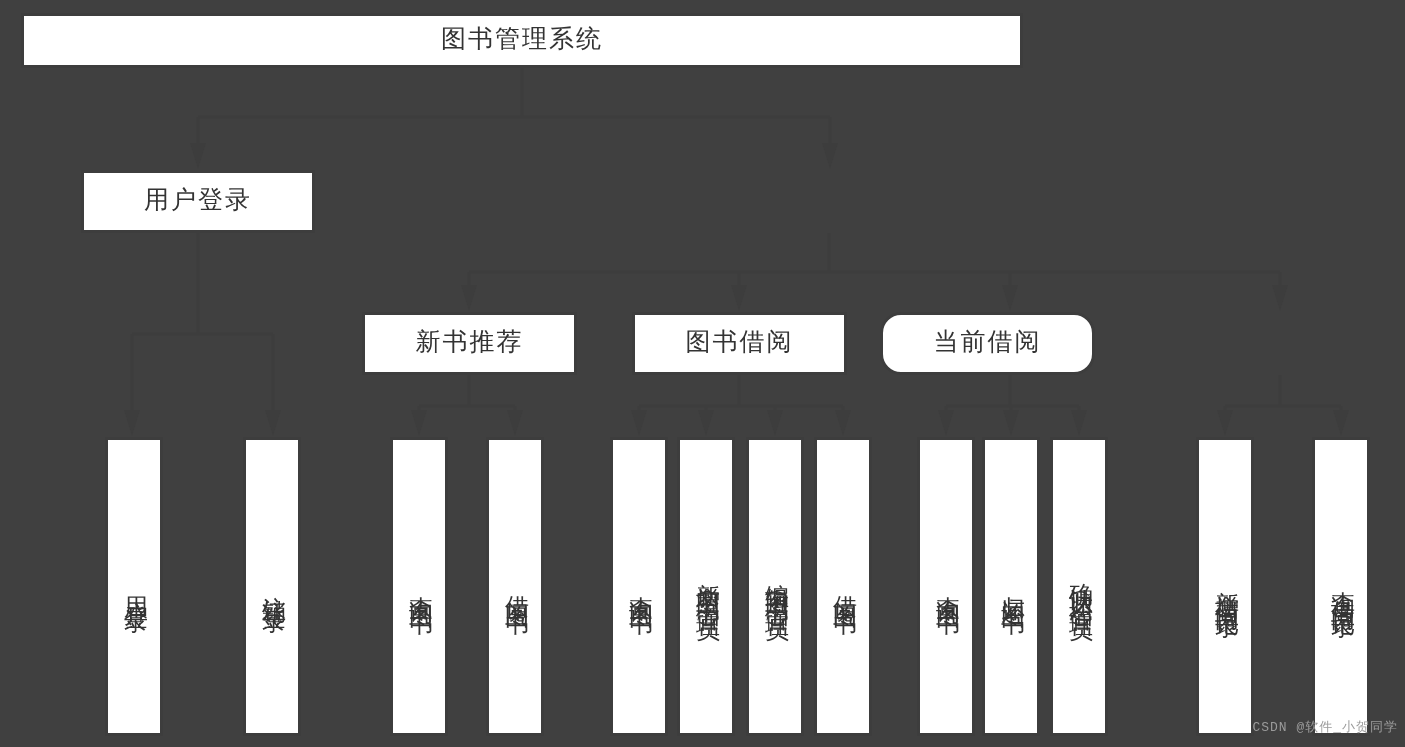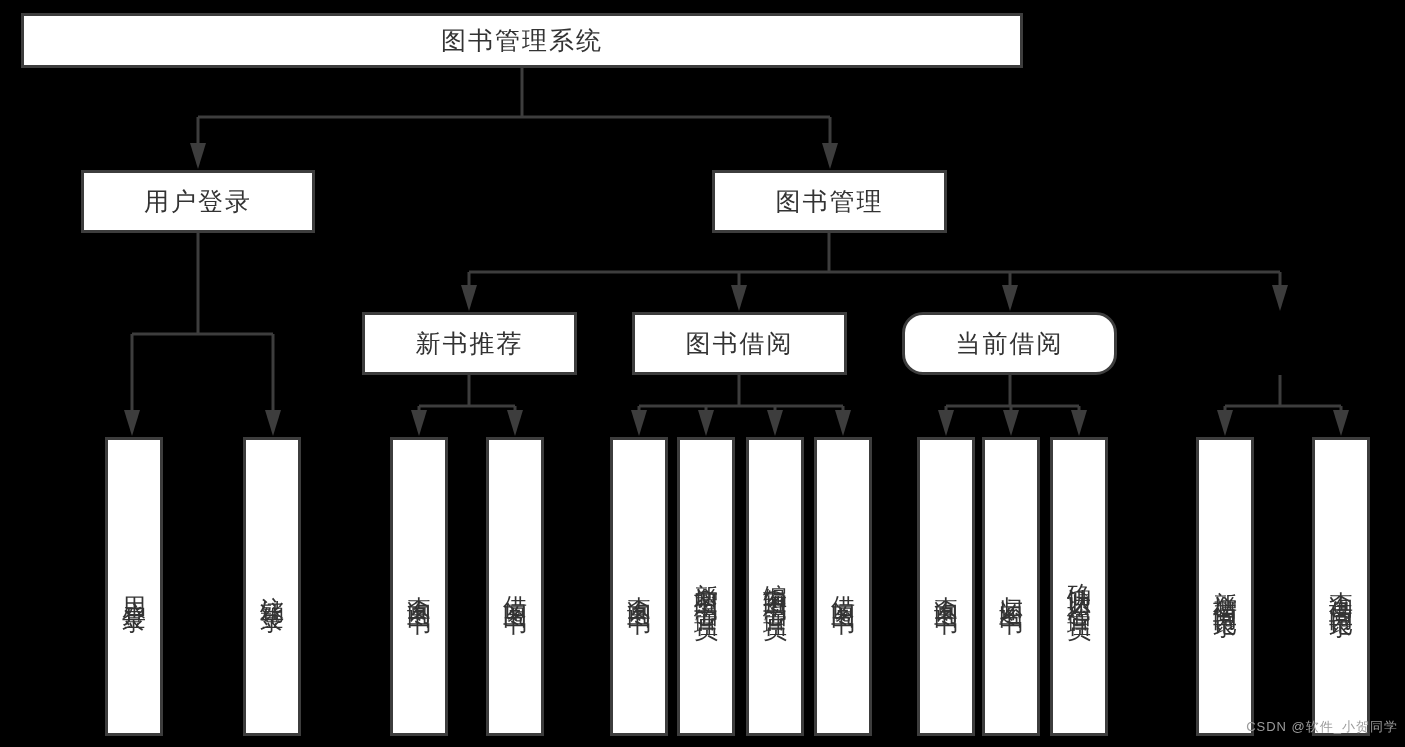--- a/index.html
+++ b/index.html
@@ -1,20 +1,20 @@
 <!DOCTYPE html>
 <html><head>
 <meta charset="utf-8">
 <style>
   html,body{margin:0;padding:0;background:#ffffff;}
   #canvas{
     position:relative;
     width:1405px;height:747px;
-    background:#000000;
-    font-family:Liberation Sans, sans-serif;
+    background:#404040;
+    font-family:Liberation Mono, monospace;
     overflow:hidden;
   }
   .box{
     position:absolute;
     box-sizing:border-box;
     border:3px solid #3d3d3d;
     background:#ffffff;
     display:flex;
     align-items:center;
     justify-content:center;
@@ -33,21 +33,21 @@
     line-height:1;
   }
   
   .n-root{left:21px;top:13px;width:1002px;height:55px;}
   
   .n-l2a{left:81px; top:170px;width:234px;height:63px;}
   .n-l2b{left:712px;top:170px;width:235px;height:63px;}
   
   .n-l3a{left:362px; top:312px;width:215px;height:63px;text-align:center;}
   .n-l3b{left:632px; top:312px;width:215px;height:63px;}
-  .n-l3c{left:902px; top:312px;width:215px;height:63px;border-radius:21px;}
+  .n-l3c{left:880px; top:312px;width:215px;height:63px;border-radius:21px;}
   .n-l3d{left:1172px;top:312px;width:215px;height:63px;}
   
   .leaf{top:437px;width:58px;height:299px;}
   .n-f1{left:105px;}  .n-f2{left:243px;}
   .n-f3{left:390px;}  .n-f4{left:486px;}
   .n-f5{left:610px;}  .n-f6{left:677px;}  .n-f7{left:746px;}  .n-f8{left:814px;}
   .n-f9{left:917px;}  .n-f10{left:982px;} .n-f11{left:1050px;}
   .n-f12{left:1196px;}.n-f13{left:1312px;}
   #wires{position:absolute;left:0;top:0;width:1405px;height:747px;z-index:1;}
   #wires path{stroke:#3d3d3d;stroke-width:3;fill:none;}
@@ -99,21 +99,20 @@
     <polygon points="1071,410 1087,410 1079,436"></polygon>
 
     <path d="M1280 375 V406 M1225 406 H1341 M1225 406 V413 M1341 406 V413"></path>
     <polygon points="1217,410 1233,410 1225,436"></polygon>
     <polygon points="1333,410 1349,410 1341,436"></polygon>
   </svg>
 
   <div class="box n-root">图书管理系统</div>
 
   <div class="box n-l2a">用户登录</div>
-  <div class="box n-l2b">图书管理</div>
 
   <div class="box n-l3a">新书推荐</div>
   <div class="box n-l3b">图书借阅</div>
   <div class="box n-l3c">当前借阅</div>
 
   <div class="box leaf n-f1">用户登录</div>
   <div class="box leaf n-f2">注销登录</div>
   <div class="box leaf n-f3">查询图书</div>
   <div class="box leaf n-f4">借阅图书</div>
   <div class="box leaf n-f5">查询图书</div>

